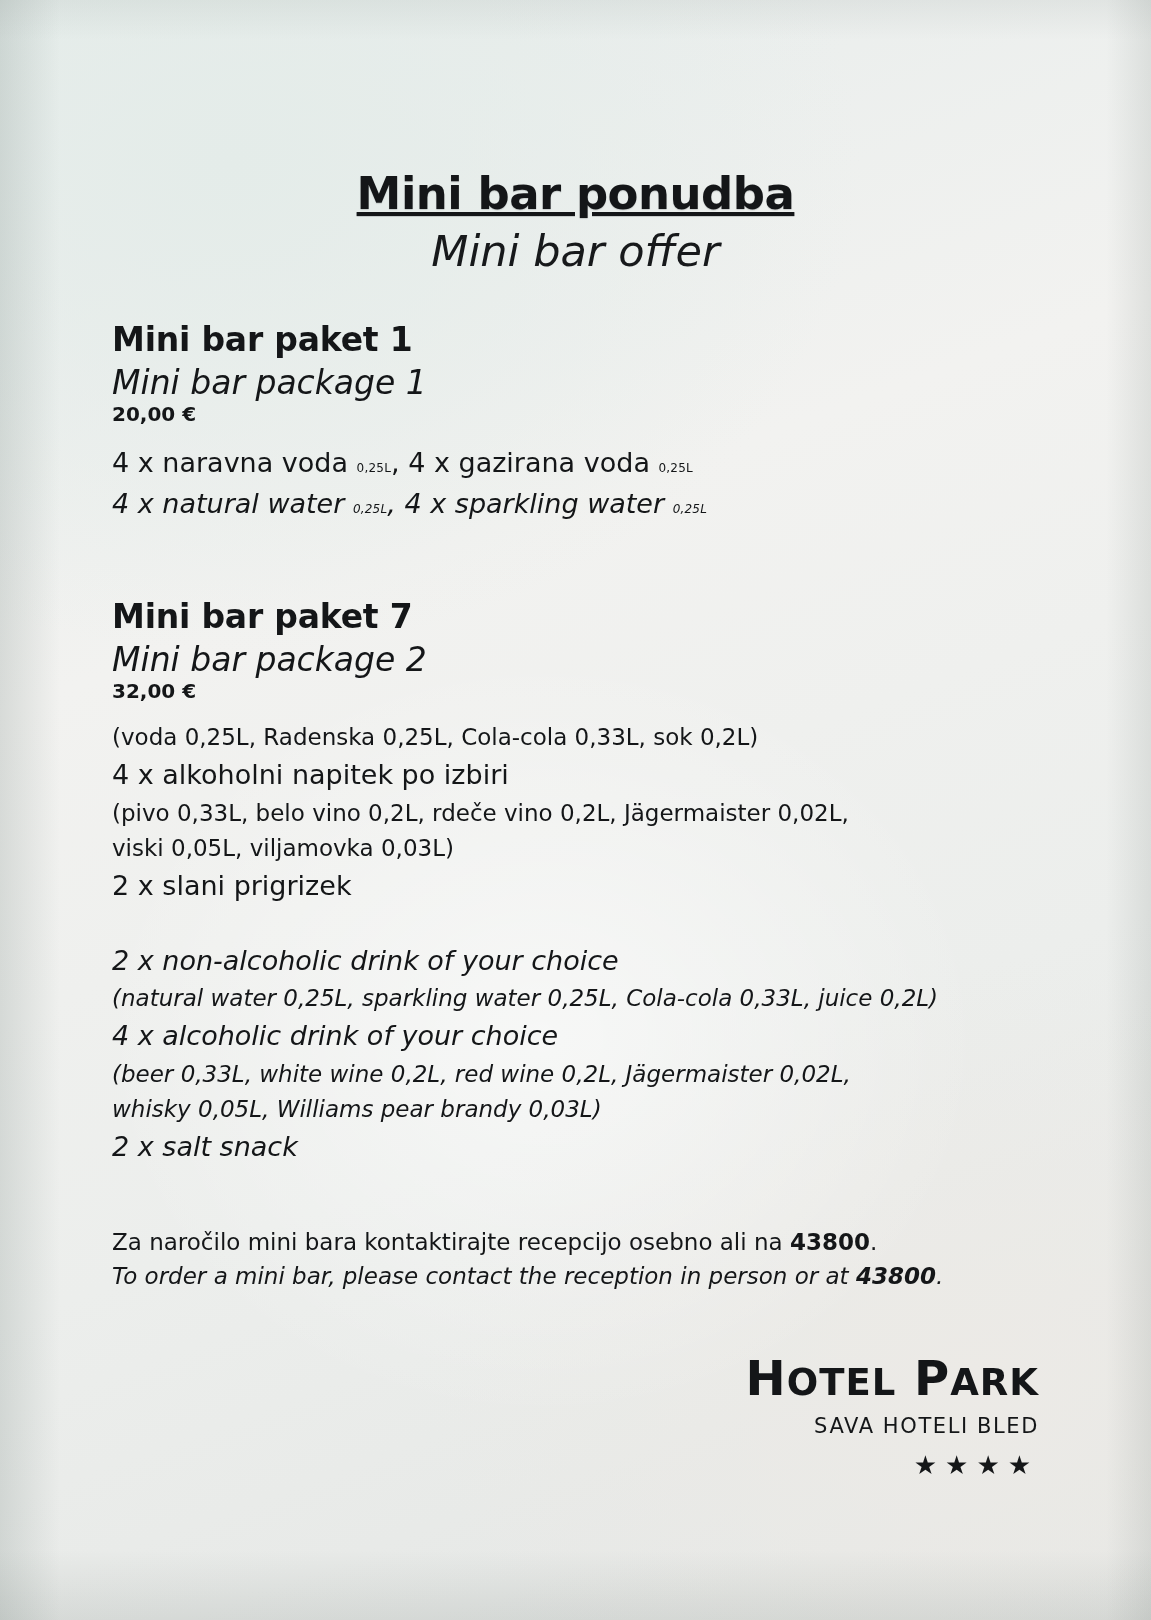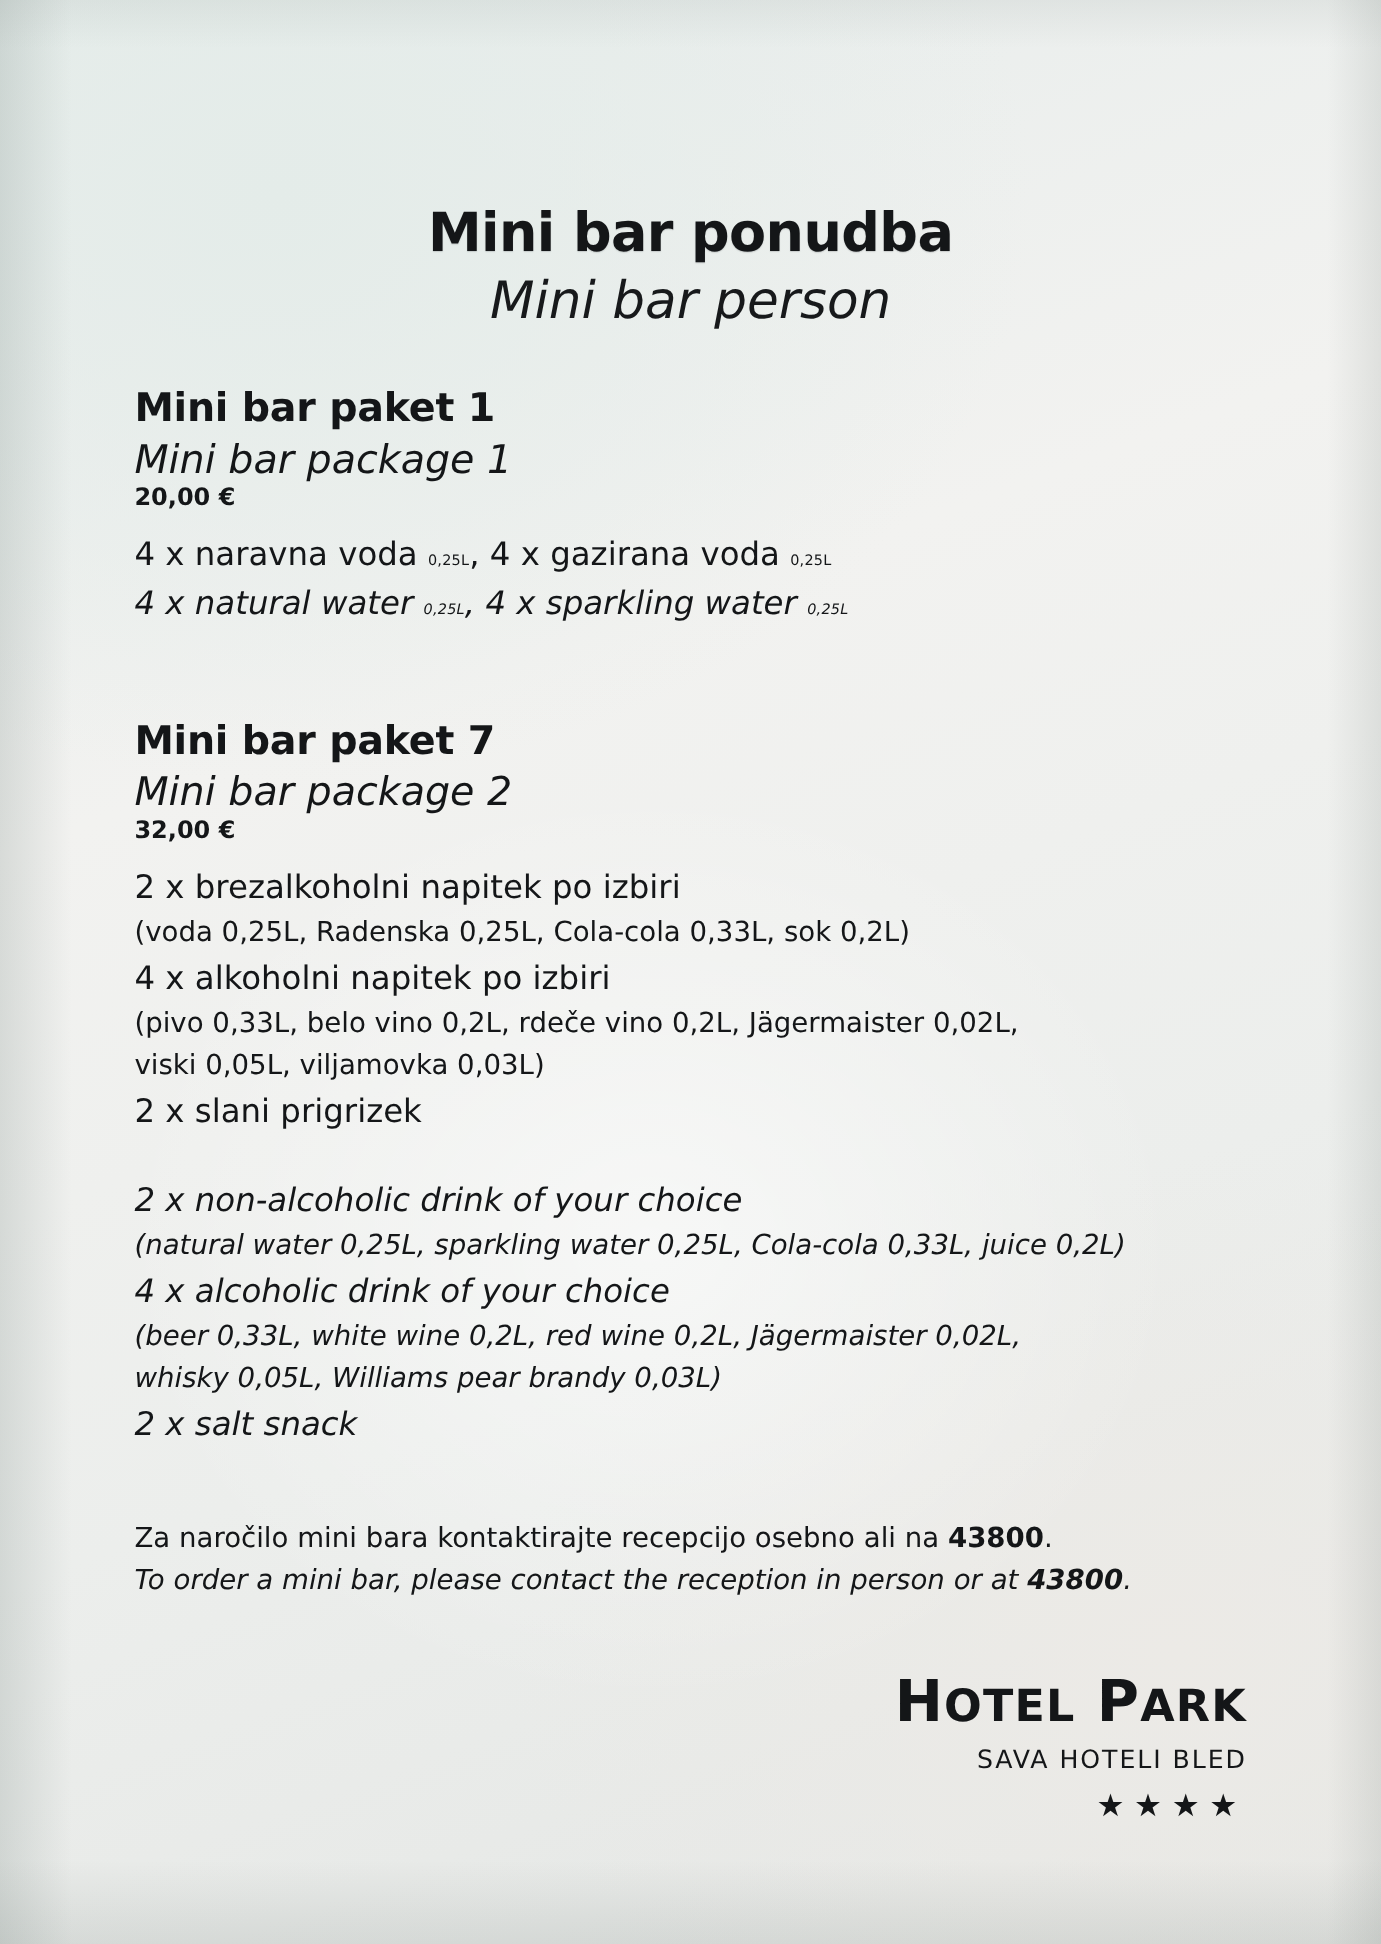--- a/index.html
+++ b/index.html
@@ -54,20 +54,21 @@
   }
 
   .title-sl {
     text-align: center;
     font-weight: bold;
     font-size: 45px;
     letter-spacing: -0.5px;
     margin-top: 170px;
     line-height: 1.05;
     text-shadow: 0 1px 1px rgba(40,45,50,0.18);
+    text-decoration: underline;
   }
   .title-en {
     text-align: center;
     font-style: italic;
     font-size: 43px;
     margin-top: 12px;
     line-height: 1.05;
     color: #17191b;
   }
 
@@ -157,21 +158,21 @@
   }
 </style>
 </head>
 <body>
 
 <div class="page">
   <div class="sheen"></div>
   <div class="content">
 
     <div class="title-sl">Mini bar ponudba</div>
-    <div class="title-en">Mini bar person</div>
+    <div class="title-en">Mini bar offer</div>
 
     <div class="pkg">
       <div class="pkg-head">
         <div class="pkg-name-sl">Mini bar paket 1</div>
         <div class="pkg-row">
           <div class="pkg-name-en">Mini bar package 1</div>
           <div class="pkg-price">20,00 €</div>
         </div>
       </div>
       <div class="lines">
@@ -187,21 +188,20 @@
     <div class="pkg second">
       <div class="pkg-head">
         <div class="pkg-name-sl">Mini bar paket 7</div>
         <div class="pkg-row">
           <div class="pkg-name-en">Mini bar package 2</div>
           <div class="pkg-price">32,00 €</div>
         </div>
       </div>
 
       <div class="lines">
-        <div class="line">2 x brezalkoholni napitek po izbiri</div>
         <div class="line small">(voda 0,25L, Radenska 0,25L, Cola-cola 0,33L, sok 0,2L)</div>
         <div class="line">4 x alkoholni napitek po izbiri</div>
         <div class="line small">(pivo 0,33L, belo vino 0,2L, rdeče vino 0,2L, Jägermaister 0,02L,</div>
         <div class="line small">viski 0,05L, viljamovka 0,03L)</div>
         <div class="line">2 x slani prigrizek</div>
       </div>
 
       <div class="gap"></div>
 
       <div class="lines">

